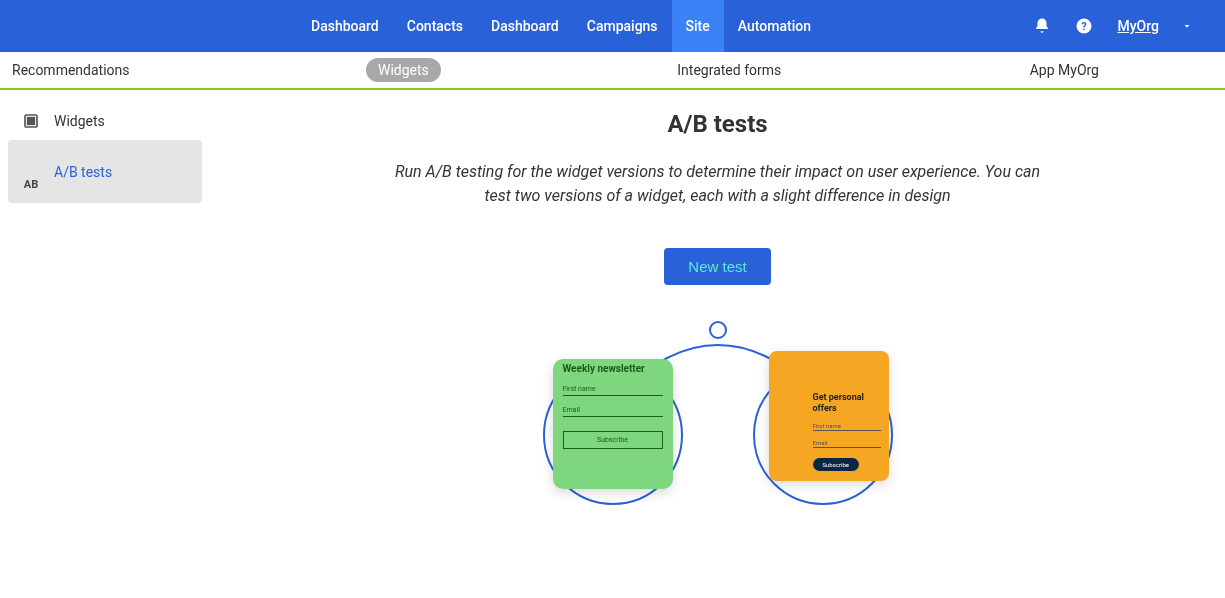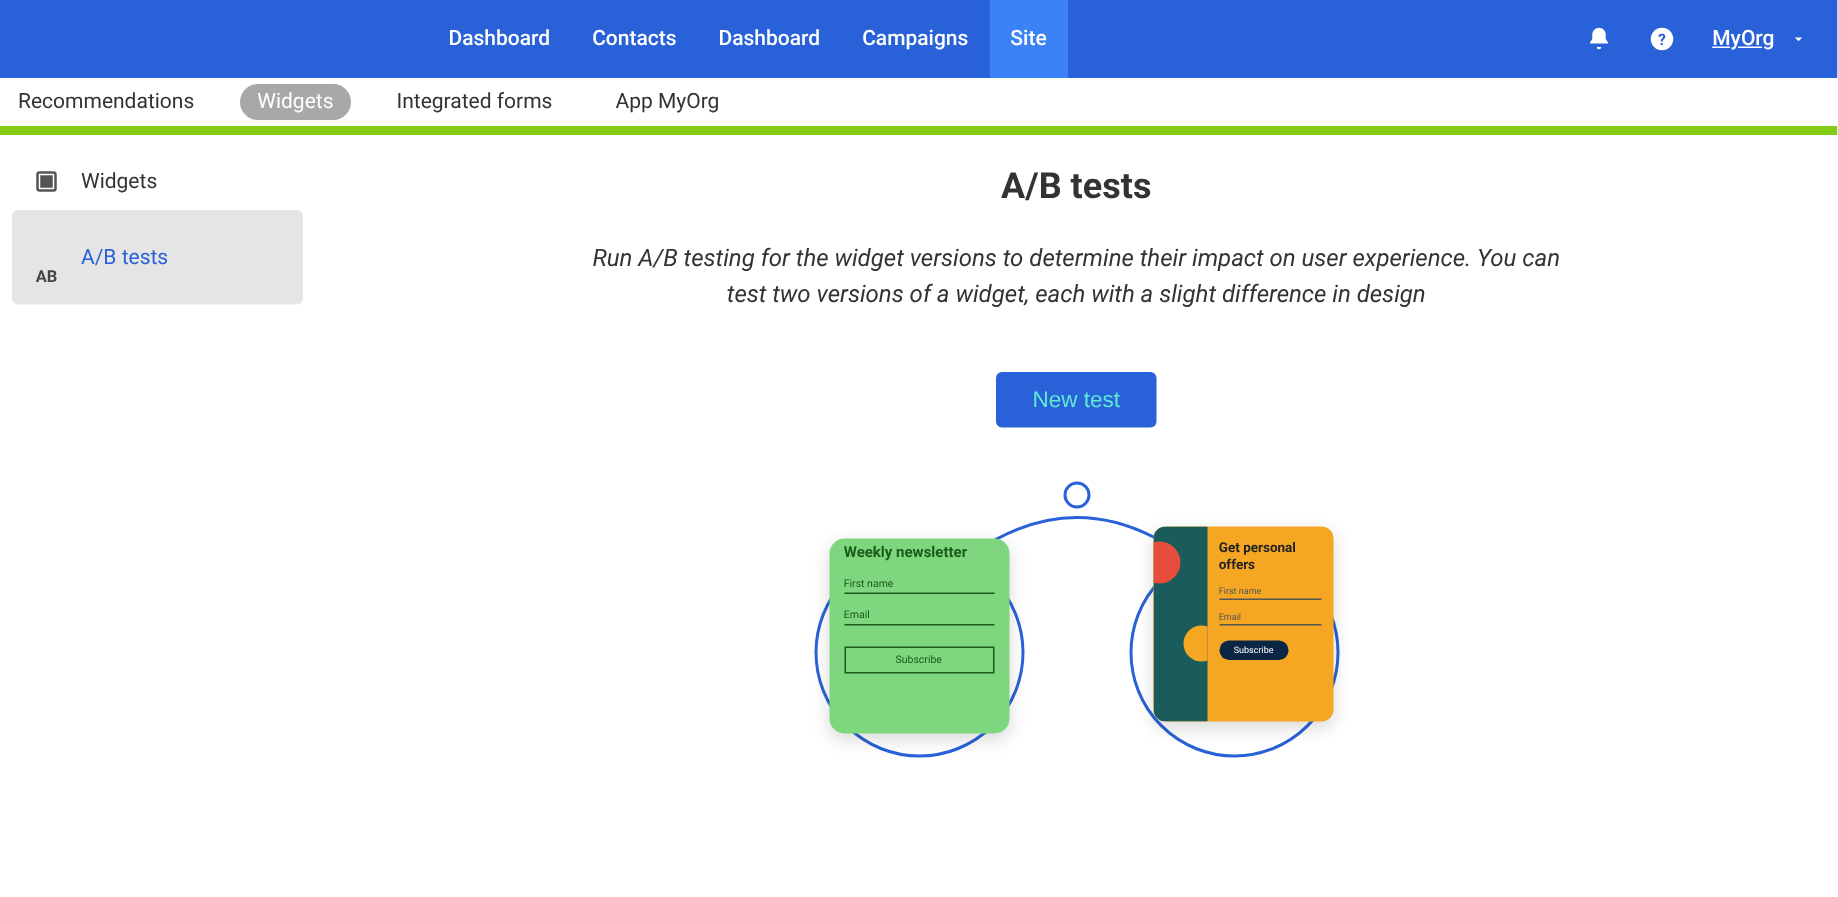--- a/index.html
+++ b/index.html
@@ -11,21 +11,21 @@
       height: 598px;
       overflow: hidden;
     }
     
     
     .topbar {
       background: #2962d8;
       height: 52px;
       display: flex;
       align-items: center;
-      padding: 0 20px;
+      padding: 0 32px;
     }
     .nav-spacer-left { width: 265px; }
     .nav-items { display: flex; height: 100%; }
     .nav-item {
       color: #fff;
       font-size: 14px;
       padding: 0 14px;
       height: 100%;
       display: flex;
       align-items: center;
@@ -37,36 +37,36 @@
       margin-left: auto;
       display: flex;
       align-items: center;
       gap: 24px;
       color: #fff;
     }
     .nav-icon { width: 18px; height: 18px; cursor: pointer; }
     .org-switch {
       display: flex;
       align-items: center;
-      gap: 10px;
+      gap: 22px;
       font-size: 14px;
       cursor: pointer;
       font-weight: 500;
       text-decoration: underline;
     }
     
     
     .subtabs {
       height: 38px;
       display: flex;
       align-items: center;
-      justify-content: flex-start;
+      justify-content: space-between;
       padding-right: 114px;
       gap: 18px;
-      border-bottom: 6px solid #84cc16;
+      border-bottom: 2px solid #84cc16;
     }
     .subtab {
       font-size: 14px;
       color: #333;
       cursor: pointer;
       padding: 4px 12px;
       border-radius: 12px;
     }
     .subtab.active {
       background: #a8a8a8;
@@ -194,20 +194,21 @@
       position: absolute;
       left: 14px;
       top: -16px;
       width: 120px;
       height: 130px;
       background: #f5a623;
       border-radius: 8px;
       display: flex;
       overflow: hidden;
       box-shadow: 0 4px 12px rgba(0,0,0,0.15);
+      align-items: flex-end;
     }
     .card-b .deco {
       width: 36px;
       background: #1a5c5c;
       position: relative;
       overflow: hidden;
     }
     .card-b .deco::before {
       content: '';
       position: absolute;
@@ -241,20 +242,21 @@
 <body>
 
 <div class="topbar">
   <div class="nav-spacer-left"></div>
   <div class="nav-items">
     <div class="nav-item">Dashboard</div>
     <div class="nav-item">Contacts</div>
     <div class="nav-item">Dashboard</div>
     <div class="nav-item">Campaigns</div>
     <div class="nav-item active">Site</div>
+    <div class="nav-item">Automation</div>
   </div>
   <div class="nav-right">
     <svg class="nav-icon" viewBox="0 0 24 24" fill="#fff">
       <path d="M12 2a6 6 0 00-6 6v4l-2 3v1h16v-1l-2-3V8a6 6 0 00-6-6zM10 19a2 2 0 104 0h-4z"></path>
     </svg>
     <svg class="nav-icon" viewBox="0 0 24 24" fill="#fff">
       <circle cx="12" cy="12" r="10"></circle>
       <text x="12" y="17" text-anchor="middle" font-size="14" fill="#2962d8" font-weight="bold">?</text>
     </svg>
     <div class="org-switch">

